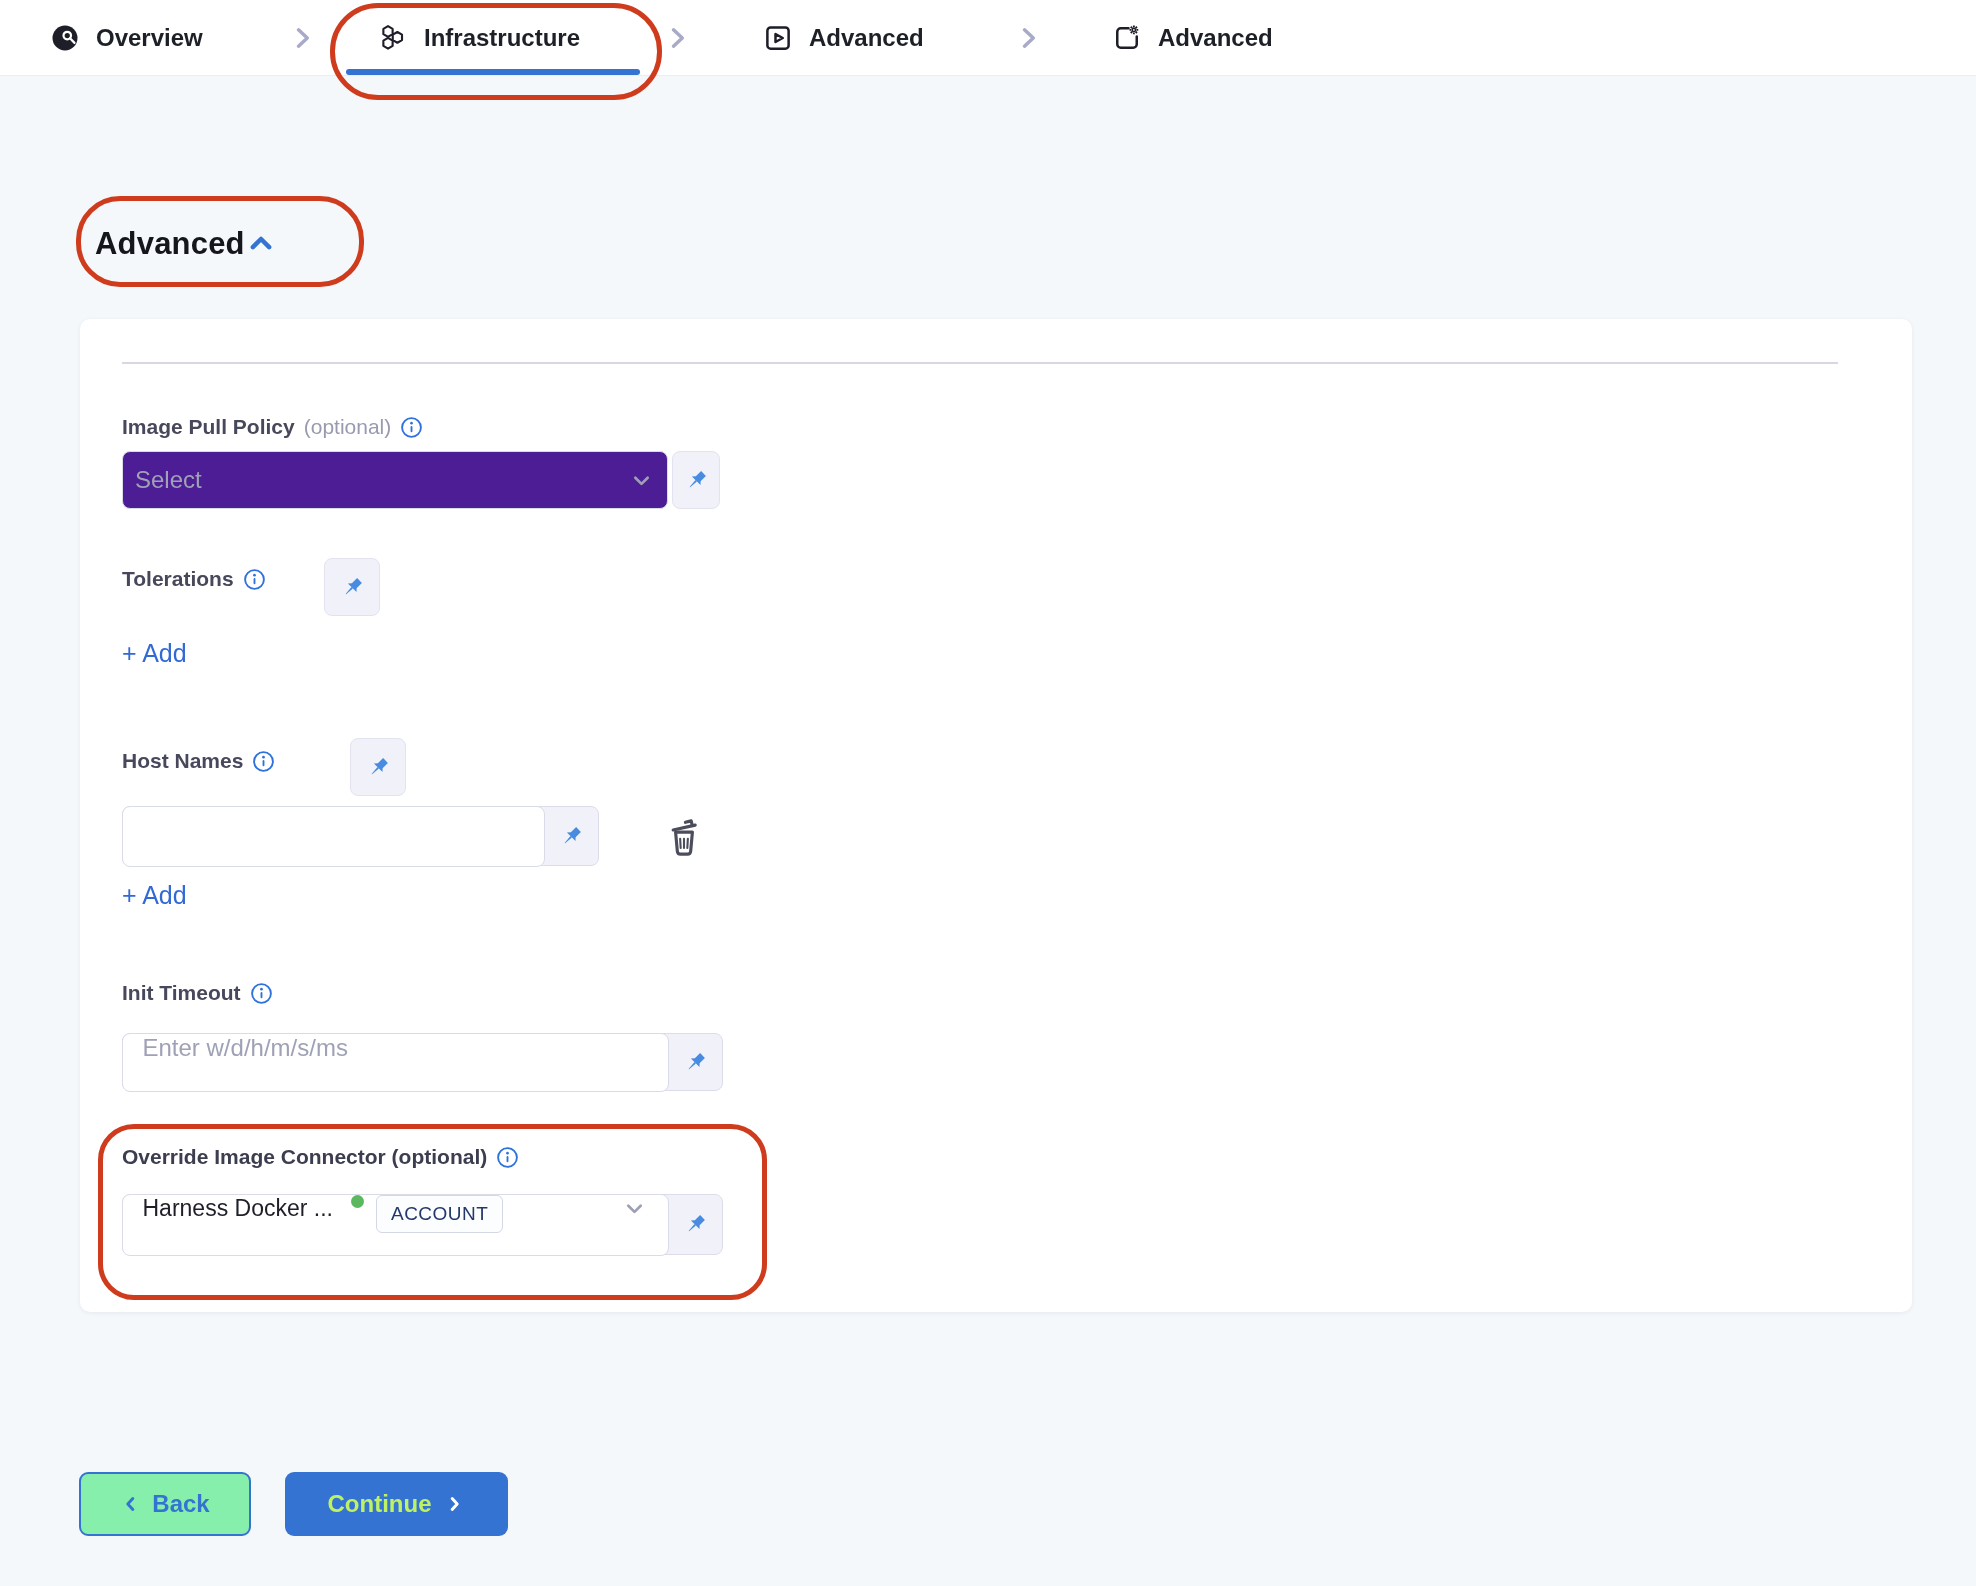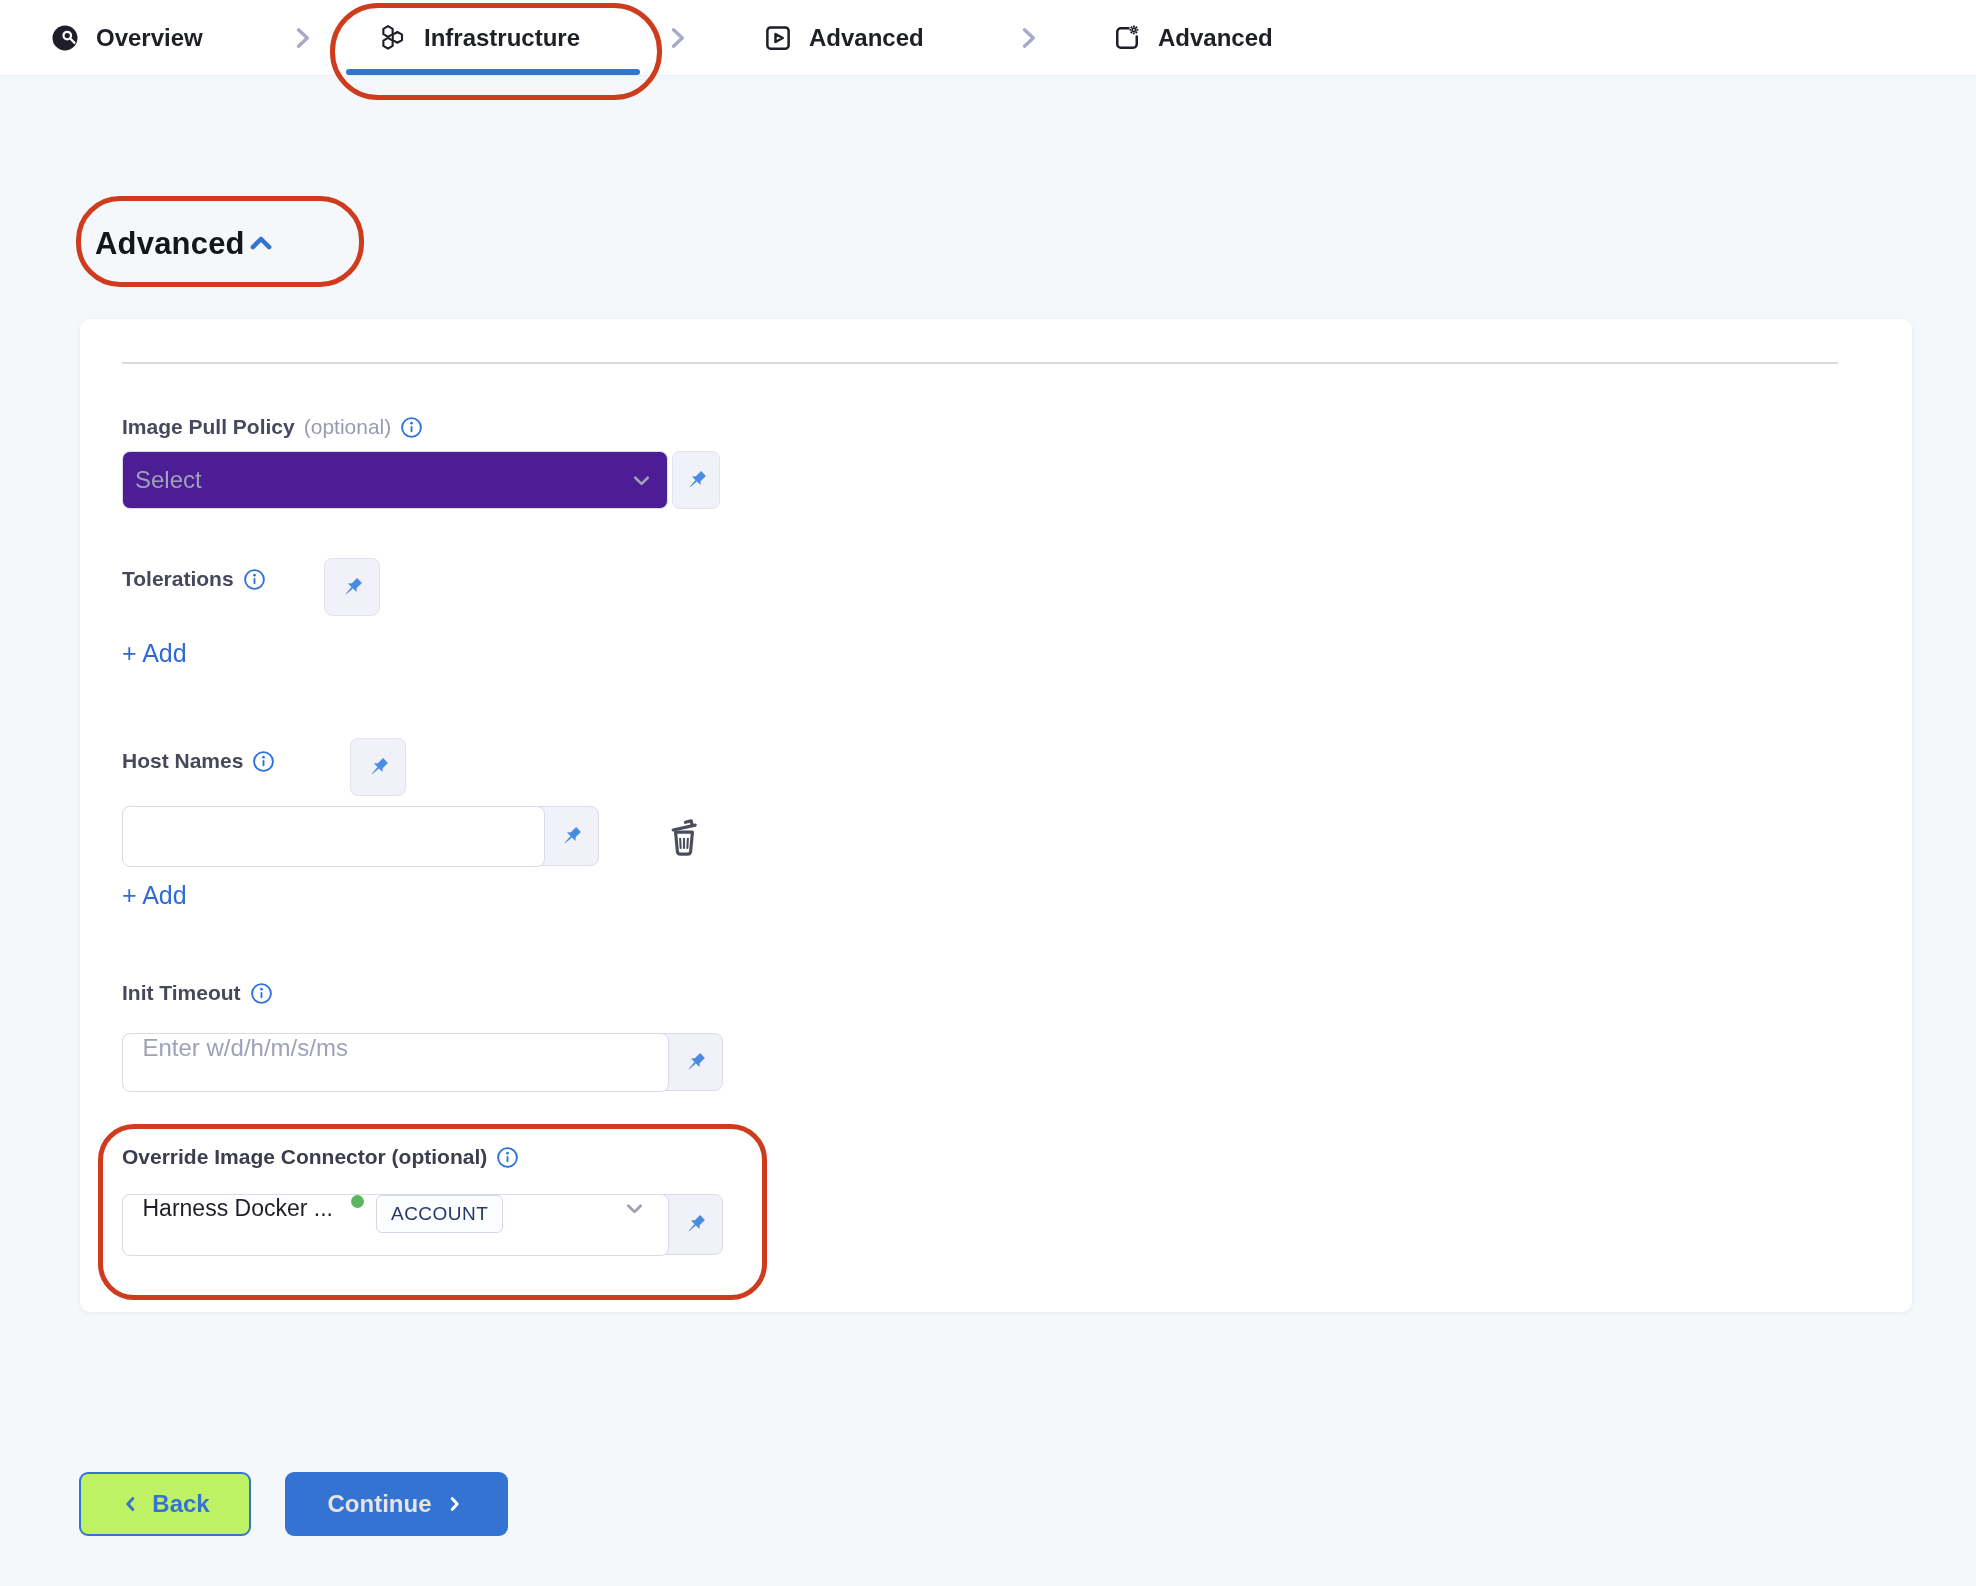--- a/index.html
+++ b/index.html
@@ -109,26 +109,26 @@
     padding:7px 14px; white-space:nowrap;
   }
   
   .btn {
     position:absolute; top:1472px; height:64px; border-radius:9px;
     display:flex; align-items:center; justify-content:center;
     font-size:24px; font-weight:700; cursor:pointer; font-family:inherit;
   }
   .btn svg { width:22px; height:22px; }
   .btn-back {
-    left:79px; width:172px; background:#bef264;
+    left:79px; width:172px; background:#86efac;
     border:2.5px solid #3473d2; color:#3473d2; gap:10px;
   }
   .btn-continue {
     left:285px; width:223px; background:#3473d2;
-    border:none; color:#e5e5e5; gap:12px;
+    border:none; color:#bef264; gap:12px;
   }
 </style>
 </head>
 <body>
 
 <div class="topbar">
 
   <div class="tab" style="left:50px">
     <span class="tab-icon">
       <svg viewBox="0 0 24 24">

